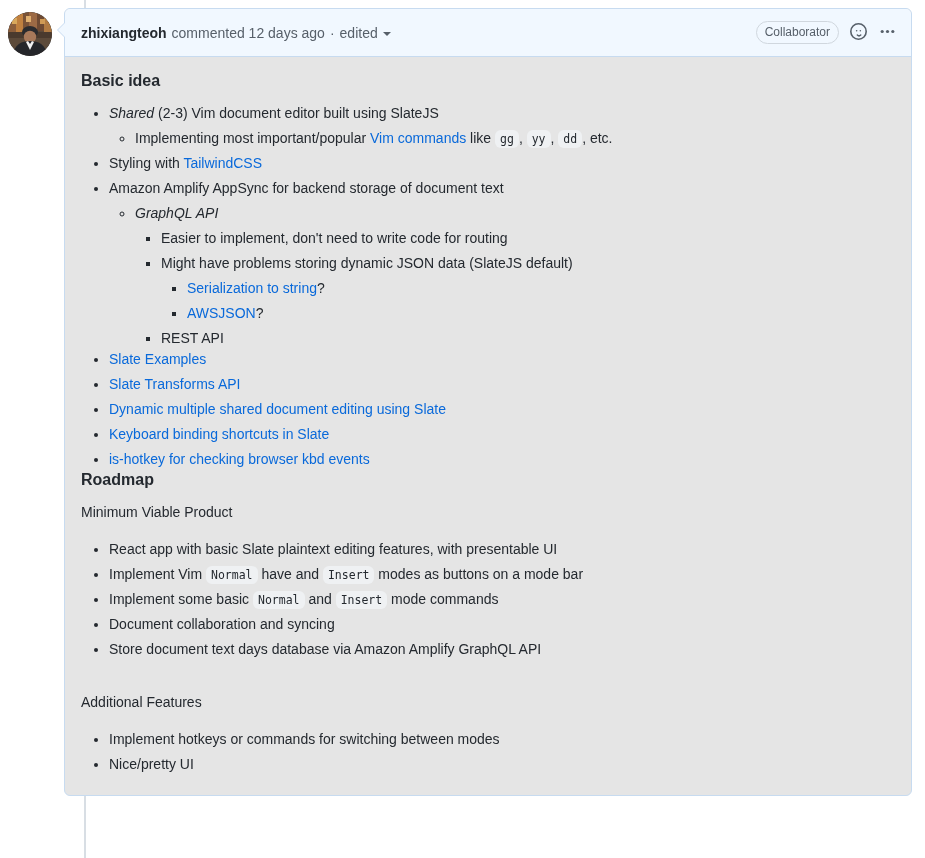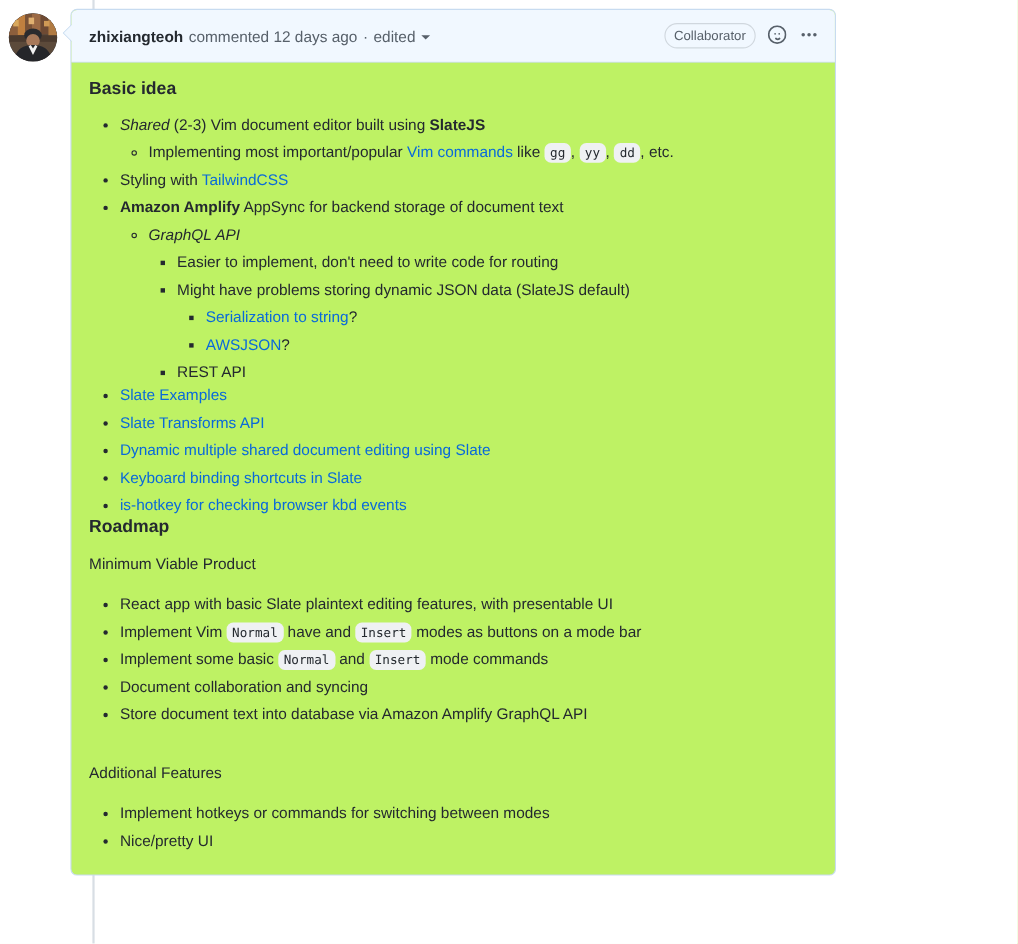--- a/index.html
+++ b/index.html
@@ -32,24 +32,24 @@
     border-radius: 50%;
     overflow: hidden;
     background: #3b3f45;
     z-index: 3;
   }
   .avatar svg { display:block; width:44px; height:44px; }
 
   .comment-box {
     position: absolute;
     left: 64px; top: 0;
-    width: 696px;
+    width: 848px;
     border: 1px solid #c7dbf0;
     border-radius: 6px;
-    background: #bef264;
+    background: #e5e5e5;
   }
 
   
   .arrow-outer {
     position: absolute;
     left: -8px; top: 13px;
     width: 0; height: 0;
     border-top: 8px solid transparent;
     border-bottom: 8px solid transparent;
     border-right: 8px solid #c7dbf0;
@@ -143,21 +143,21 @@
   ul.lvl2 > li:first-child, ul.lvl3 > li:first-child, ul.lvl4 > li:first-child { margin-top: 0; }
   li { color: #24292f; }
 
   .links-list > li { margin-top: 7px; }
   .links-list > li:first-child { margin-top: 0; }
   .roadmap-list > li { margin-top: 6px; }
   .roadmap-list > li:first-child { margin-top: 0; }
 
   a.lnk { color: #0969da; text-decoration: none; cursor: pointer; }
   em { font-style: italic; }
-  strong { font-weight: bold; text-align: right; }
+  strong { font-weight: normal; text-align: right; }
 
   code.chip {
     font-family: "DejaVu Sans Mono", "Liberation Mono", monospace;
     font-size: 11.5px;
     background: #eff1f3;
     border-radius: 6px;
     padding: 2px 5px;
     color: #24292f;
     white-space: nowrap;
   }
@@ -270,21 +270,21 @@
           <li><a class="lnk">is-hotkey for checking browser kbd events</a></li>
         </ul>
 
         <h3 class="sec-gap">Roadmap</h3>
         <p>Minimum Viable Product</p>
         <ul class="lvl1 roadmap-list">
           <li>React app with basic Slate plaintext editing features, with presentable UI</li>
           <li><span>Implement Vim </span><code class="chip">Normal</code><span> have and </span><code class="chip">Insert</code><span> modes as buttons on a mode bar</span></li>
           <li><span>Implement some basic </span><code class="chip">Normal</code><span> and </span><code class="chip">Insert</code><span> mode commands</span></li>
           <li>Document collaboration and syncing</li>
-          <li>Store document text into database via Amazon Amplify GraphQL API</li>
+          <li>Store document text days database via Amazon Amplify GraphQL API</li>
         </ul>
 
         <p style="margin-top:32px">Additional Features</p>
         <ul class="lvl1 roadmap-list">
           <li>Implement hotkeys or commands for switching between modes</li>
           <li>Nice/pretty UI</li>
         </ul>
 
       </div>
     </div>

